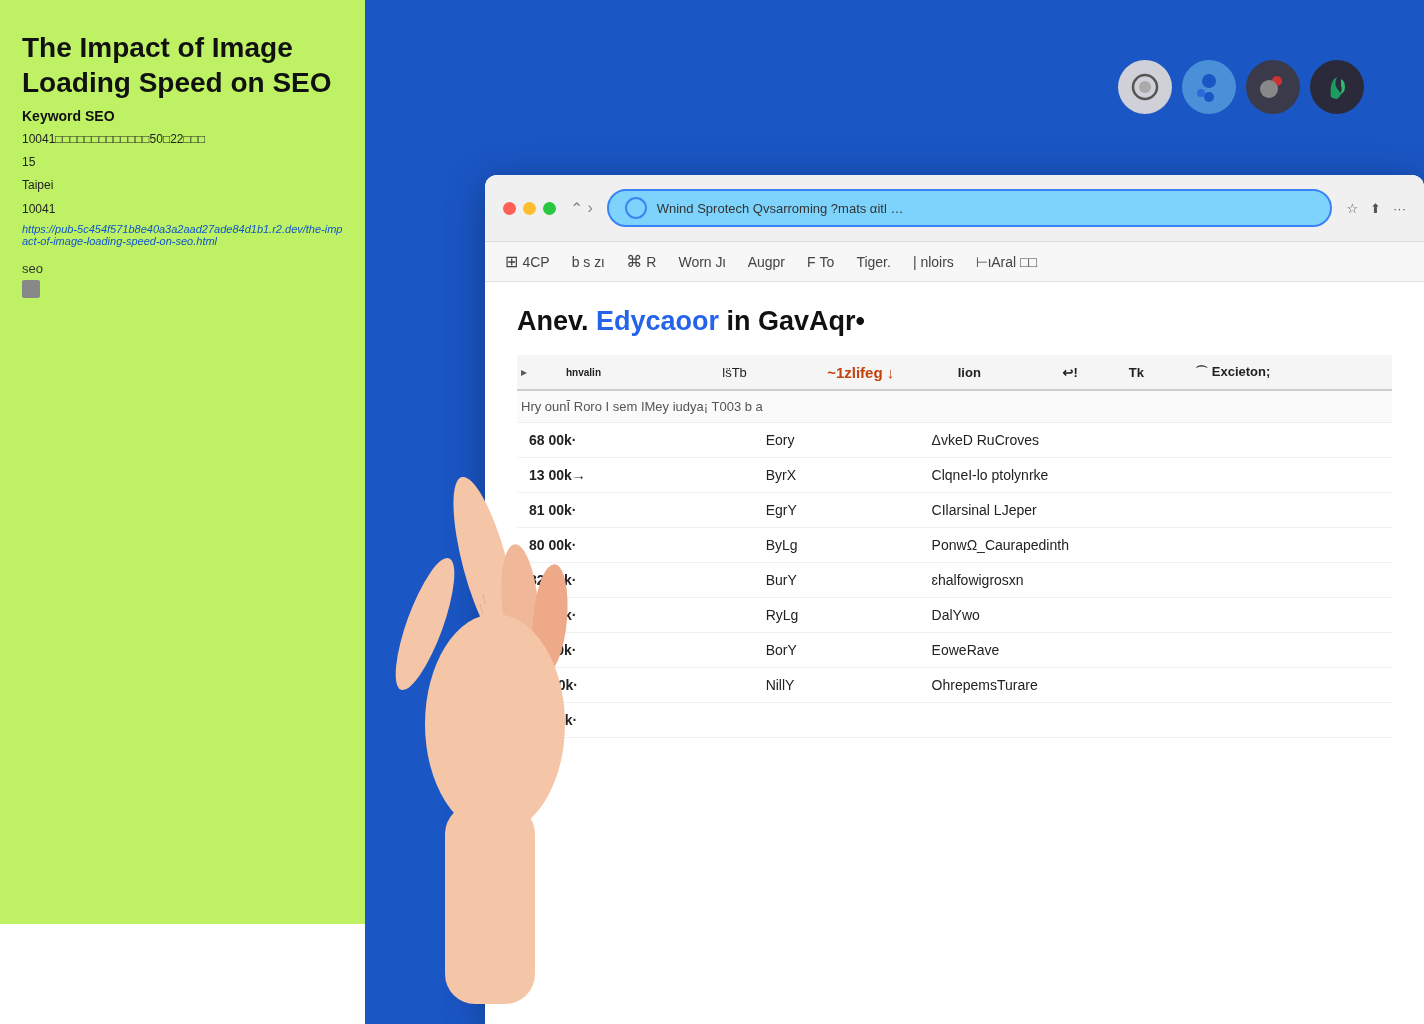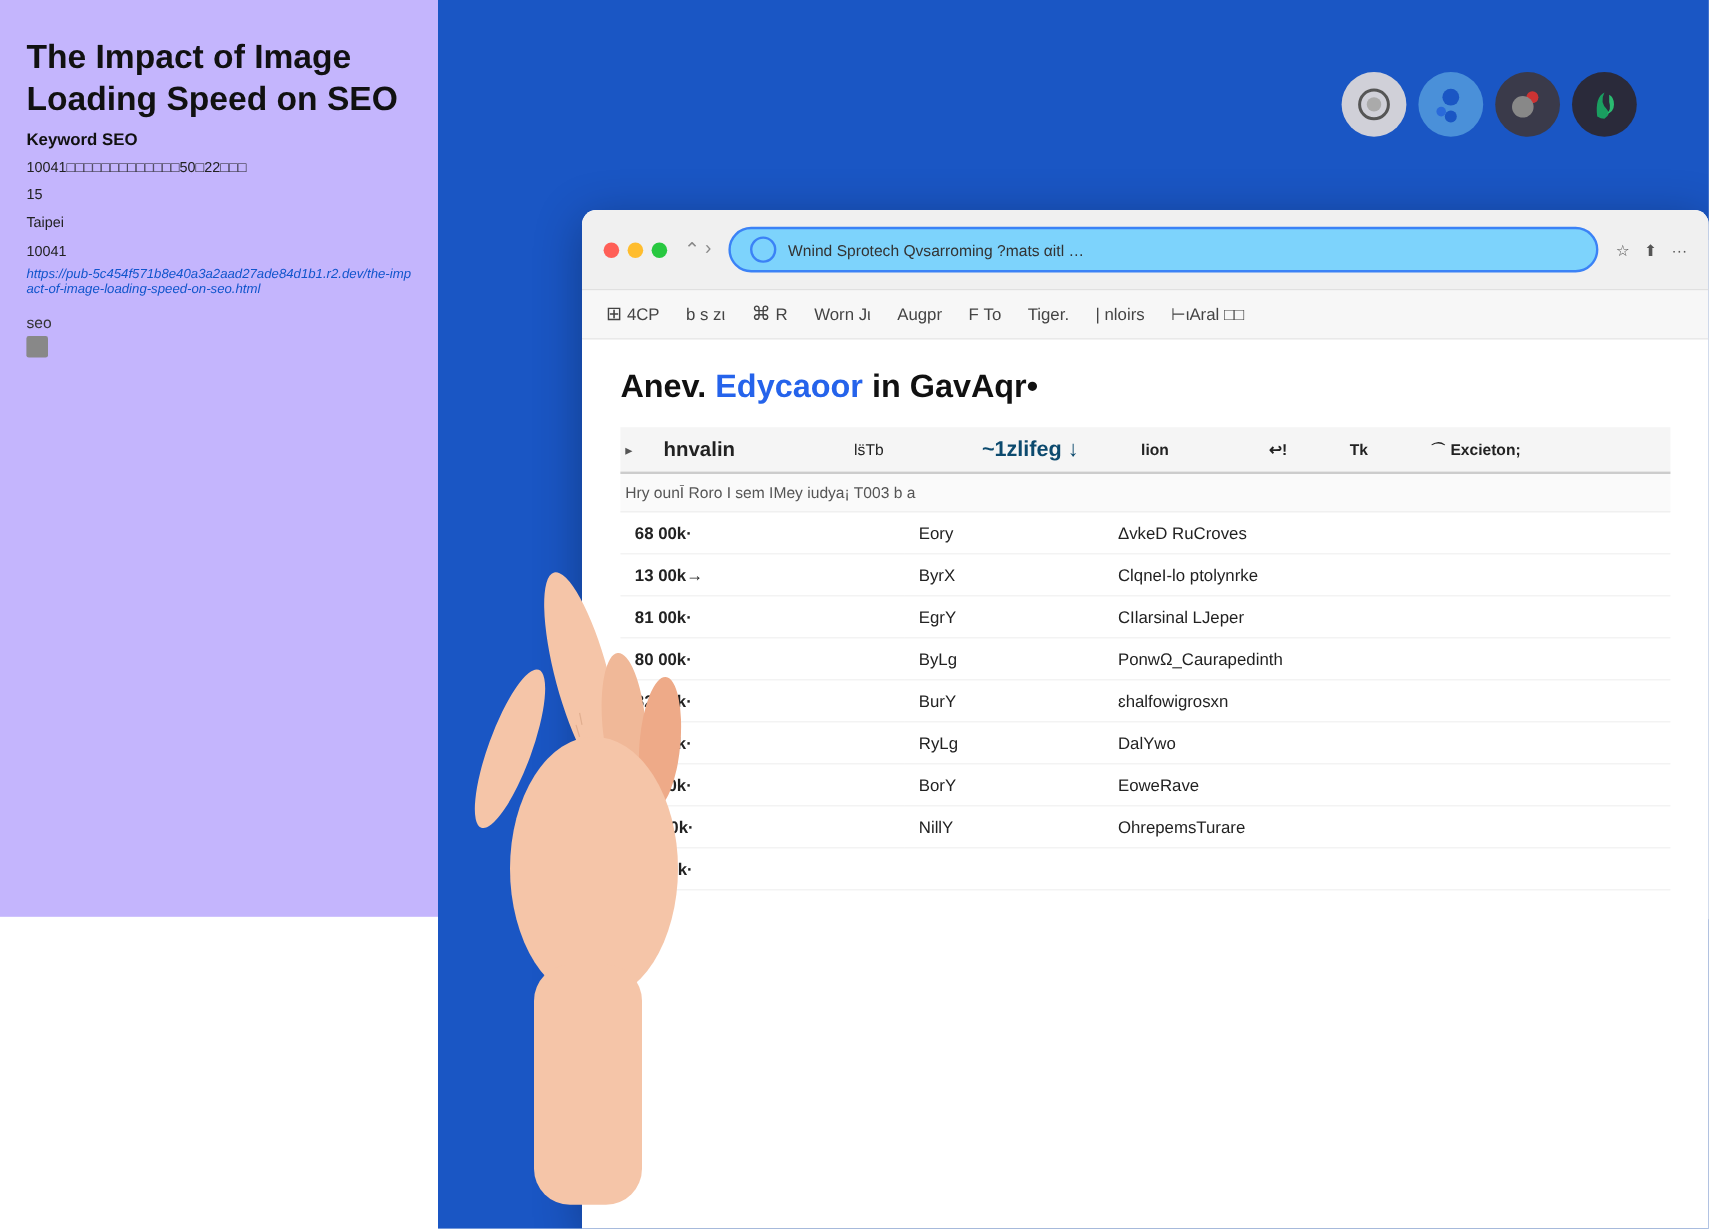--- a/index.html
+++ b/index.html
@@ -8,22 +8,22 @@
       height: 1024px;
       overflow: hidden;
       font-family: -apple-system, BlinkMacSystemFont, 'Segoe UI', sans-serif;
       display: flex;
     }
 
     
     .sidebar {
       width: 365px;
       min-width: 365px;
-      height: 764px;
-      background: #c4b5fd;
+      height: 924px;
+      background: #bef264;
       padding: 30px 22px;
       position: relative;
       z-index: 10;
     }
 
     .sidebar-title {
       font-size: 28px;
       font-weight: 700;
       color: #111;
       line-height: 1.25;
@@ -408,23 +408,23 @@
     <div class="content-area">
 
       <div style="margin-bottom: 18px;">
         <span class="page-heading">
           <span>Anev. </span><span class="highlight">Edycaoor</span><span> in </span><span>GavAqr•</span>
         </span>
       </div>
 
       <div style="display:flex; align-items:center; gap:2px; border-bottom: 2px solid #ccc; padding-bottom: 8px; margin-bottom: 0; background: #f5f5f5; padding: 8px 4px;">
         <div style="width:30px; font-size:12px; color:#555;">▸</div>
-        <div style="flex:1.2; font-size:17px; font-weight:700; color:#222;">hnvalin</div>
+        <div style="flex:1.2; font-size:10px; font-weight:700; color:#222;margin-left:13px;">hnvalin</div>
         <div style="flex:0.8; font-size:13px; font-weight:400; color:#222;">ls̈Tb</div>
-        <div style="flex:1; font-size:18px; font-weight:700; color:#0c4a6e;">~1zlifeg ↓</div>
+        <div style="flex:1; font-size:15px; font-weight:700; color:#c2410c;">~1zlifeg ↓</div>
         <div style="flex:0.8; font-size:13px; font-weight:700; color:#222;">lion</div>
         <div style="flex:0.5; font-size:13px; font-weight:700; color:#222;">↩!</div>
         <div style="flex:0.5; font-size:13px; font-weight:700; color:#222;">Tk</div>
         <div style="flex:1.5; font-size:13px; font-weight:700; color:#222;">⌒ Excieton;</div>
       </div>
 
       <div style="padding: 8px 4px; background: #fafafa; border-bottom: 1px solid #eee; font-size:13px; color:#555;">Hry ounĪ  Roro    I sem IMey iudya¡ T003 b a</div>
 
       <table class="data-table">
         <tbody id="table-body">

